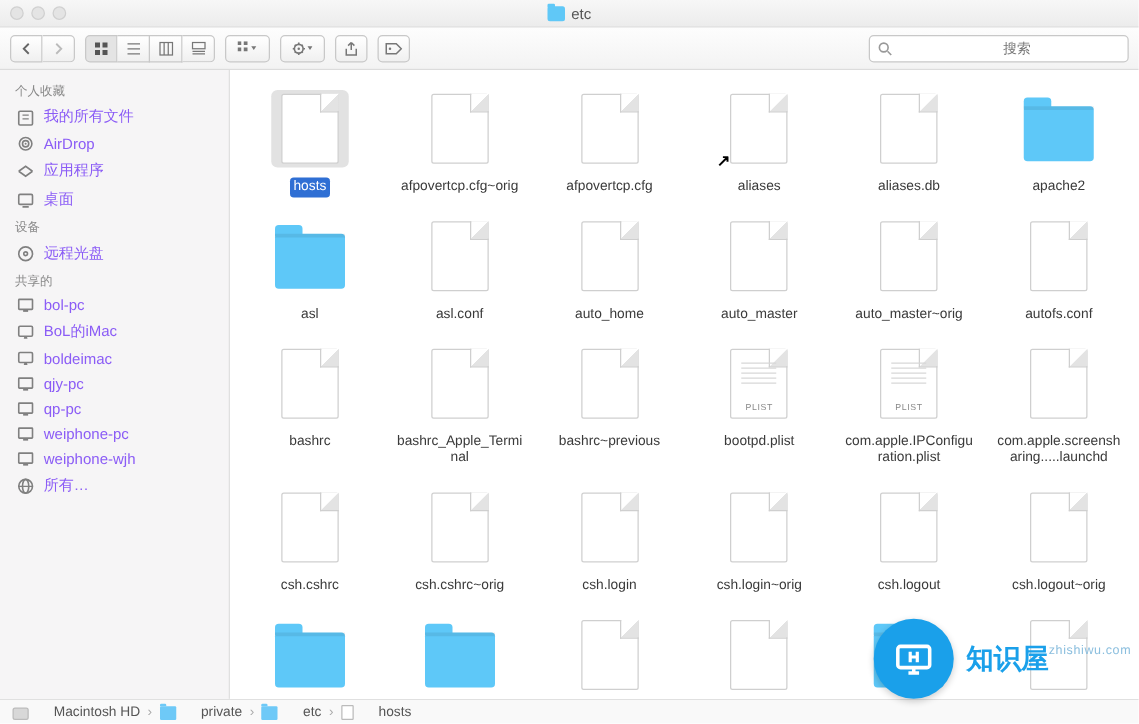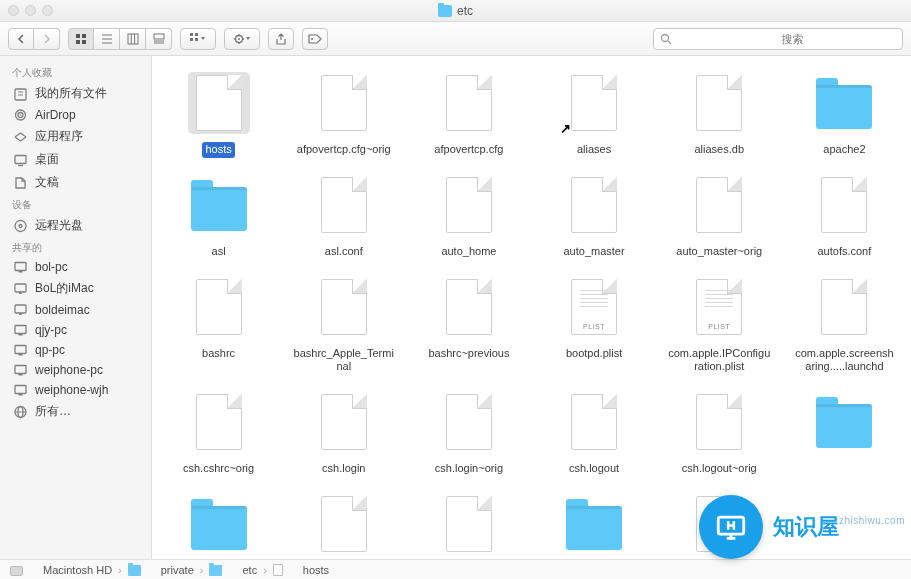--- a/index.html
+++ b/index.html
@@ -15,28 +15,28 @@
 
   
   .toolbar { height: 34px; background: linear-gradient(#fdfdfd,#f3f3f3); border-bottom:1px solid #dcdcdc; display:flex; align-items:center; padding:0 8px; gap:8px; }
   .tb-group { display:flex; }
   .tb-btn { height:22px; min-width:26px; border:1px solid #c8c8c8; background:linear-gradient(#fff,#f0f0f0); display:flex; align-items:center; justify-content:center; color:#555; font-size:11px; }
   .tb-group .tb-btn:first-child { border-radius:4px 0 0 4px; }
   .tb-group .tb-btn:last-child { border-radius:0 4px 4px 0; border-left:none;}
   .tb-group .tb-btn:only-child { border-radius:4px; border-left:1px solid #c8c8c8;}
   .tb-group .tb-btn + .tb-btn { border-left:none; }
   .tb-btn.active { background:#e4e4e4; }
-  .search { margin-left:auto; width:250px; height:22px; border:1px solid #c8c8c8; border-radius:4px; background:#fff; display:flex; align-items:center; padding:2px 6px; color:#999; gap:17px;}
+  .search { margin-left:auto; width:208px; height:22px; border:1px solid #c8c8c8; border-radius:4px; background:#fff; display:flex; align-items:center; padding:2px 6px; color:#999; gap:17px;}
   .search input { border:none; outline:none; flex:1; font-size:11px; background:transparent; text-align:center; }
 
   
   .main { display:flex; height: calc(579px - 22px - 34px - 20px); }
-  .sidebar { width:152px; background:#f6f5f6; border-right:1px solid #e0e0e0; overflow-y:auto; padding-top:6px; }
+  .sidebar { width:184px; background:#f6f5f6; border-right:1px solid #e0e0e0; overflow-y:auto; padding-top:6px; }
   .sb-head { font-size:10px; color:#8a8a8a; padding:4px 12px 2px; }
-  .sb-item { display:flex; align-items:center; gap:7px; padding:3px 12px; color:#404040; font-size:12px; }
+  .sb-item { display:flex; align-items:center; gap:7px; padding:3px 12px; color:#8b5cf6; font-size:12px; }
   .sb-item .ic { width:16px; height:14px; display:flex; align-items:center; justify-content:center; color:#808080; }
   .sb-item svg { width:15px; height:14px; }
 
   .content { flex:1; overflow:auto; background:#fff; }
   .grid { display:grid; grid-template-columns: repeat(6, 1fr); padding:10px 4px; }
   .cell { display:flex; flex-direction:column; align-items:center; text-align:center; padding:6px 2px 10px; }
   .cell .thumb { width:62px; height:62px; display:flex; align-items:center; justify-content:center; margin-bottom:8px; position:relative;}
   .cell .lbl { font-size:11px; color:#3a3a3a; line-height:1.25; max-width:110px; word-break:break-all; padding:1px 3px; border-radius:3px;}
   .cell.selected .thumb { background:#e2e2e2; border-radius:5px; }
   .cell.selected .lbl { background:#2f6fd4; color:#fff; }
@@ -233,29 +233,20 @@
       </div>
       <div class="sb-item">
         <span class="ic">
           <svg viewBox="0 0 15 14">
             <rect x="2" y="2.5" width="11" height="8" rx="1" stroke="#808080" stroke-width="1.3" fill="none"></rect>
             <line x1="5" y1="12.5" x2="10" y2="12.5" stroke="#808080" stroke-width="1.3"></line>
           </svg>
         </span>
         <span>桌面</span>
       </div>
-      <div class="sb-item">
-        <span class="ic">
-          <svg viewBox="0 0 15 14">
-            <path d="M3 2 L9 2 L12 5 L12 12 L3 12 Z" stroke="#808080" stroke-width="1.3" fill="none"></path>
-            <path d="M9 2 L9 5 L12 5" stroke="#808080" stroke-width="1.3" fill="none"></path>
-          </svg>
-        </span>
-        <span>文稿</span>
-      </div>
       <div class="sb-head">设备</div>
       <div class="sb-item">
         <span class="ic">
           <svg viewBox="0 0 15 14">
             <circle cx="7.5" cy="7" r="5.5" stroke="#808080" stroke-width="1.3" fill="none"></circle>
             <circle cx="7.5" cy="7" r="1.5" stroke="#808080" stroke-width="1.3" fill="none"></circle>
           </svg>
         </span>
         <span>远程光盘</span>
       </div>
@@ -455,20 +446,26 @@
               <div class="tag">PLIST</div>
             </div>
           </div>
           <div class="lbl">com.apple.IPConfiguration.plist</div>
         </div>
         <div class="cell">
           <div class="thumb">
             <div class="fileicon"></div>
           </div>
           <div class="lbl">com.apple.screensharing.....launchd</div>
+        </div>
+        <div class="cell">
+          <div class="thumb">
+            <div class="fileicon"></div>
+          </div>
+          <div class="lbl">csh.cshrc</div>
         </div>
         <div class="cell">
           <div class="thumb">
             <div class="fileicon"></div>
           </div>
           <div class="lbl">csh.cshrc~orig</div>
         </div>
         <div class="cell">
           <div class="thumb">
             <div class="fileicon"></div>

